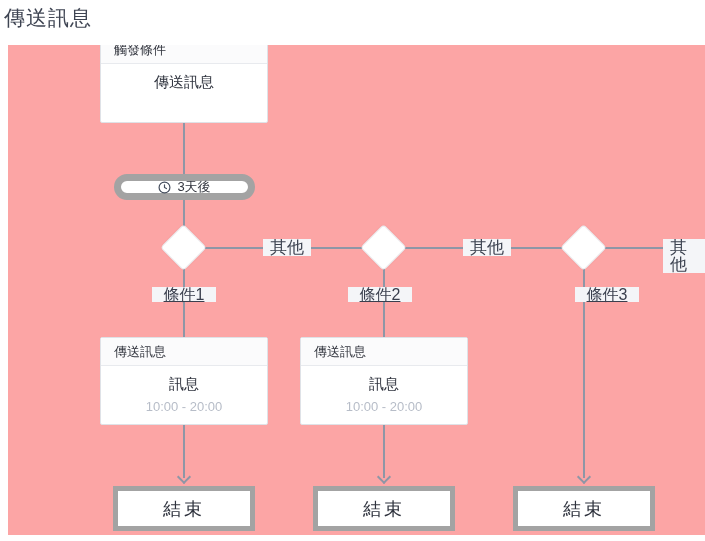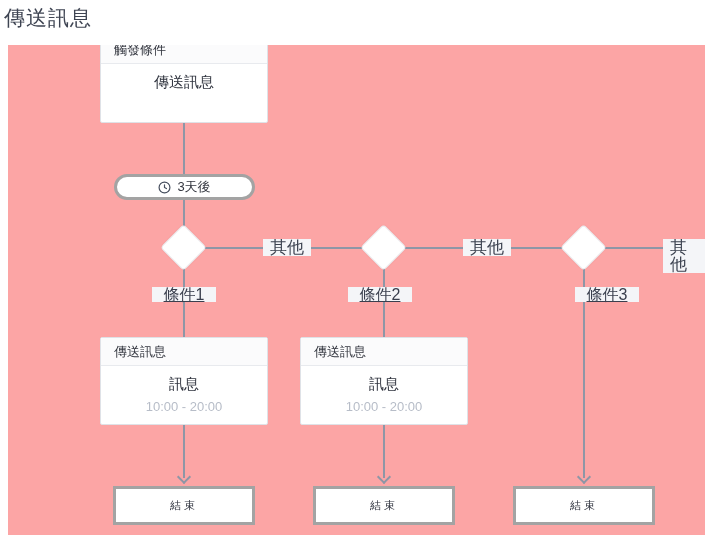--- a/index.html
+++ b/index.html
@@ -17,42 +17,42 @@
   
   .card { position:absolute; width:168px; background:#ffffff; border:1px solid #dfe2e7;
           border-radius:2px; z-index:2; }
   .card-header { height:28px; line-height:27px; padding-left:13px; font-size:13px;
                  color:#33363f; background:#fbfbfc; border-bottom:1px solid #e8eaee; }
   .card-body { text-align:center; padding-top:9px; }
   .card-title { font-size:15px; color:#2f333e; }
   .card-sub { font-size:13px; color:#b7bdc8; margin-top:5px; white-space:nowrap; }
 
   .pill { position:absolute; left:106px; top:129px; width:141px; height:26px;
-          background:#ffffff; border:3px solid #a3a3a3; border-radius:14px; z-index:2;
+          background:#ffffff; border:7px solid #a3a3a3; border-radius:14px; z-index:2;
           display:flex; align-items:center; justify-content:center; gap:6px;
           font-size:13px; color:#33363f; }
 
   .diamond { position:absolute; width:33px; height:33px; top:186px; background:#ffffff;
              border:1px solid #eaecef; border-radius:4px; transform:rotate(45deg);
              box-shadow:0 0 3px rgba(0,0,0,0.04); z-index:2; }
 
   .branch-label { position:absolute; top:194px; padding:0 7px; background:#f4f5f8;
                   font-size:17px; color:#3c4250; z-index:2; line-height:17px; }
 
   .cond-label { position:absolute; top:242px; width:64px; text-align:center;
                 background:#f4f5f8; font-size:16px; color:#3a3f4e;
                 text-decoration:underline; z-index:3; line-height:15px; cursor:pointer; }
 
   .arrowhead { position:absolute; width:10px; height:10px; top:427px;
                border-right:2px solid #8e96a6; border-bottom:2px solid #8e96a6;
                transform:rotate(45deg); z-index:1; }
 
-  .end-box { position:absolute; top:441px; width:142px; height:39px; background:#ffffff;
-             border:3px solid #a3a3a3; z-index:2; display:flex; align-items:center;
-             justify-content:center; font-size:11px; color:#2f333e; letter-spacing:3px; }
+  .end-box { position:absolute; top:441px; width:142px; height:45px; background:#ffffff;
+             border:5px solid #a3a3a3; z-index:2; display:flex; align-items:center;
+             justify-content:center; font-size:18px; color:#2f333e; letter-spacing:3px; }
 
   .clock { flex:0 0 auto; }
 </style>
 </head>
 <body>
 
 <h1 class="page-title">傳送訊息</h1>
 
 <div class="canvas">
 

